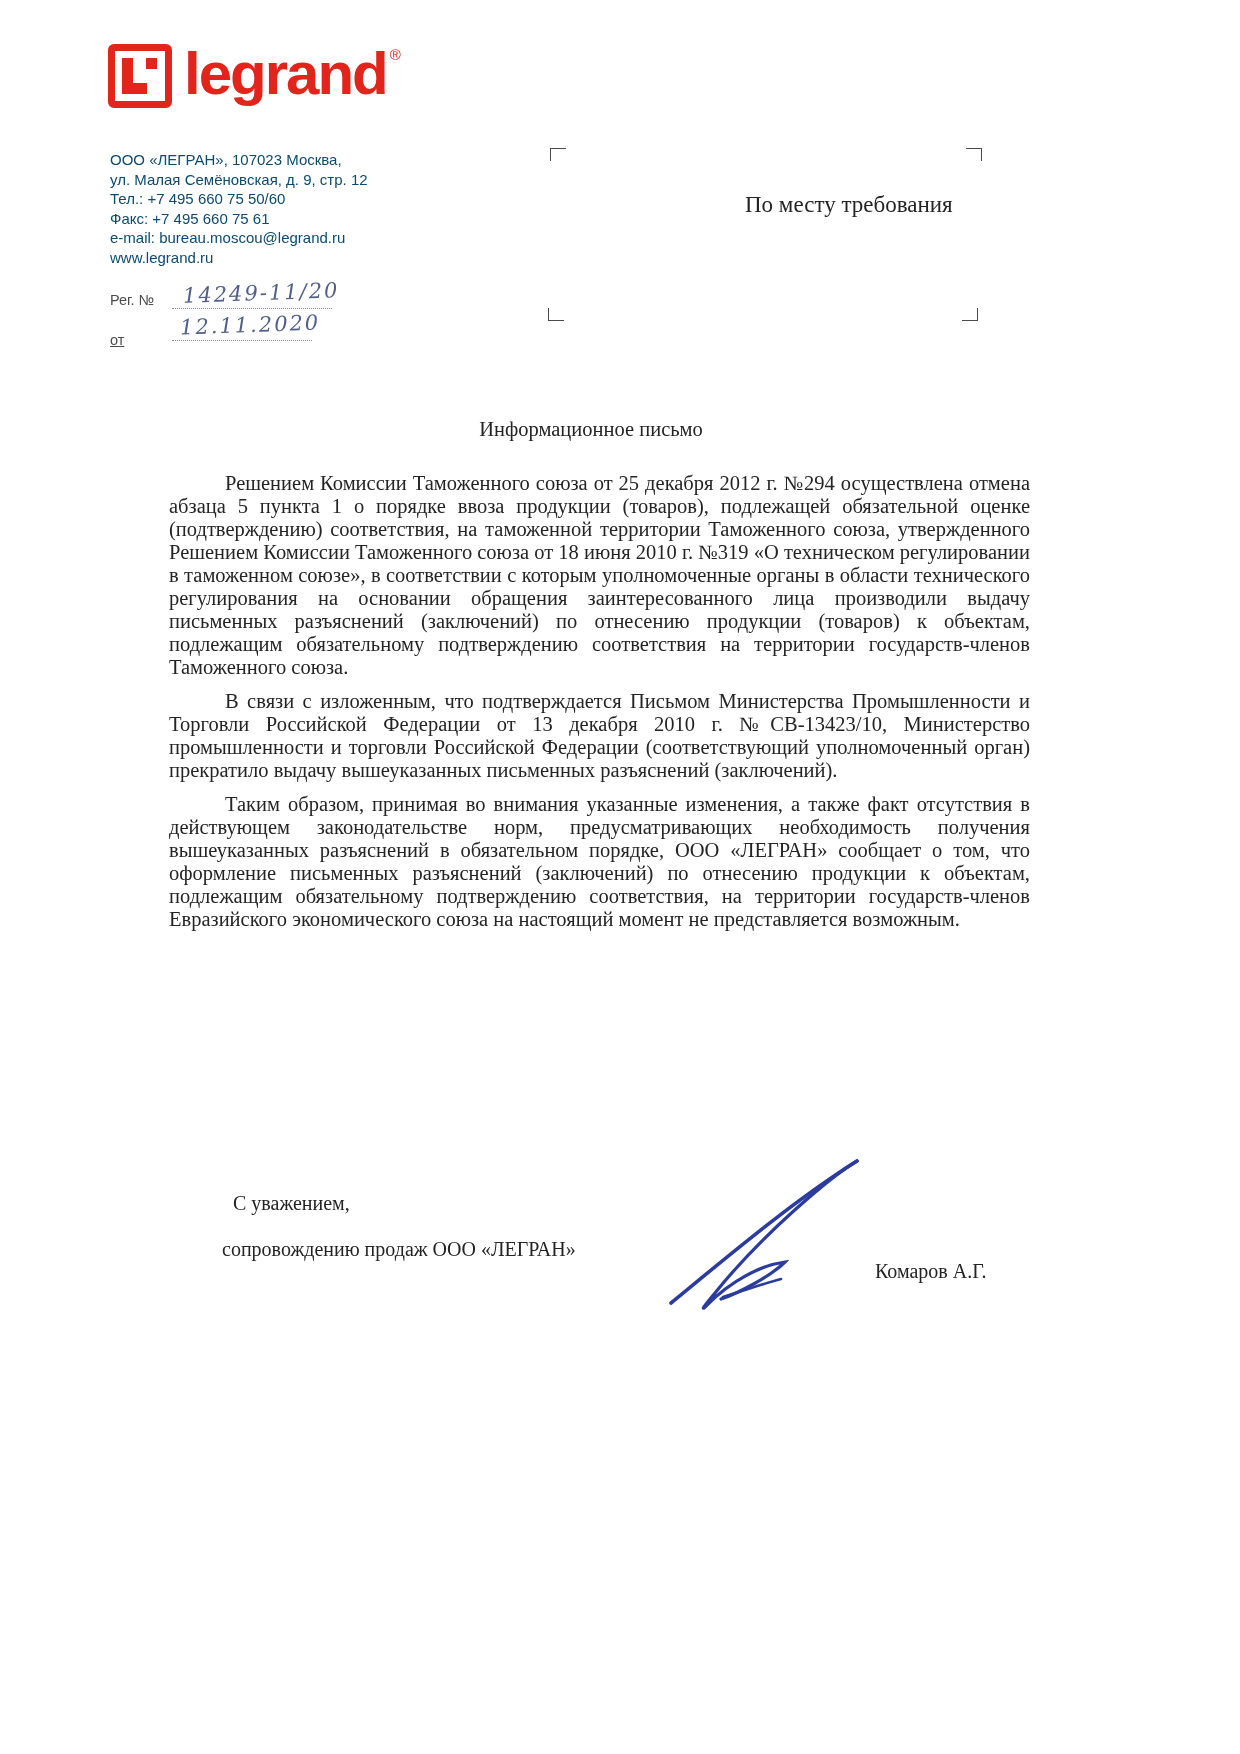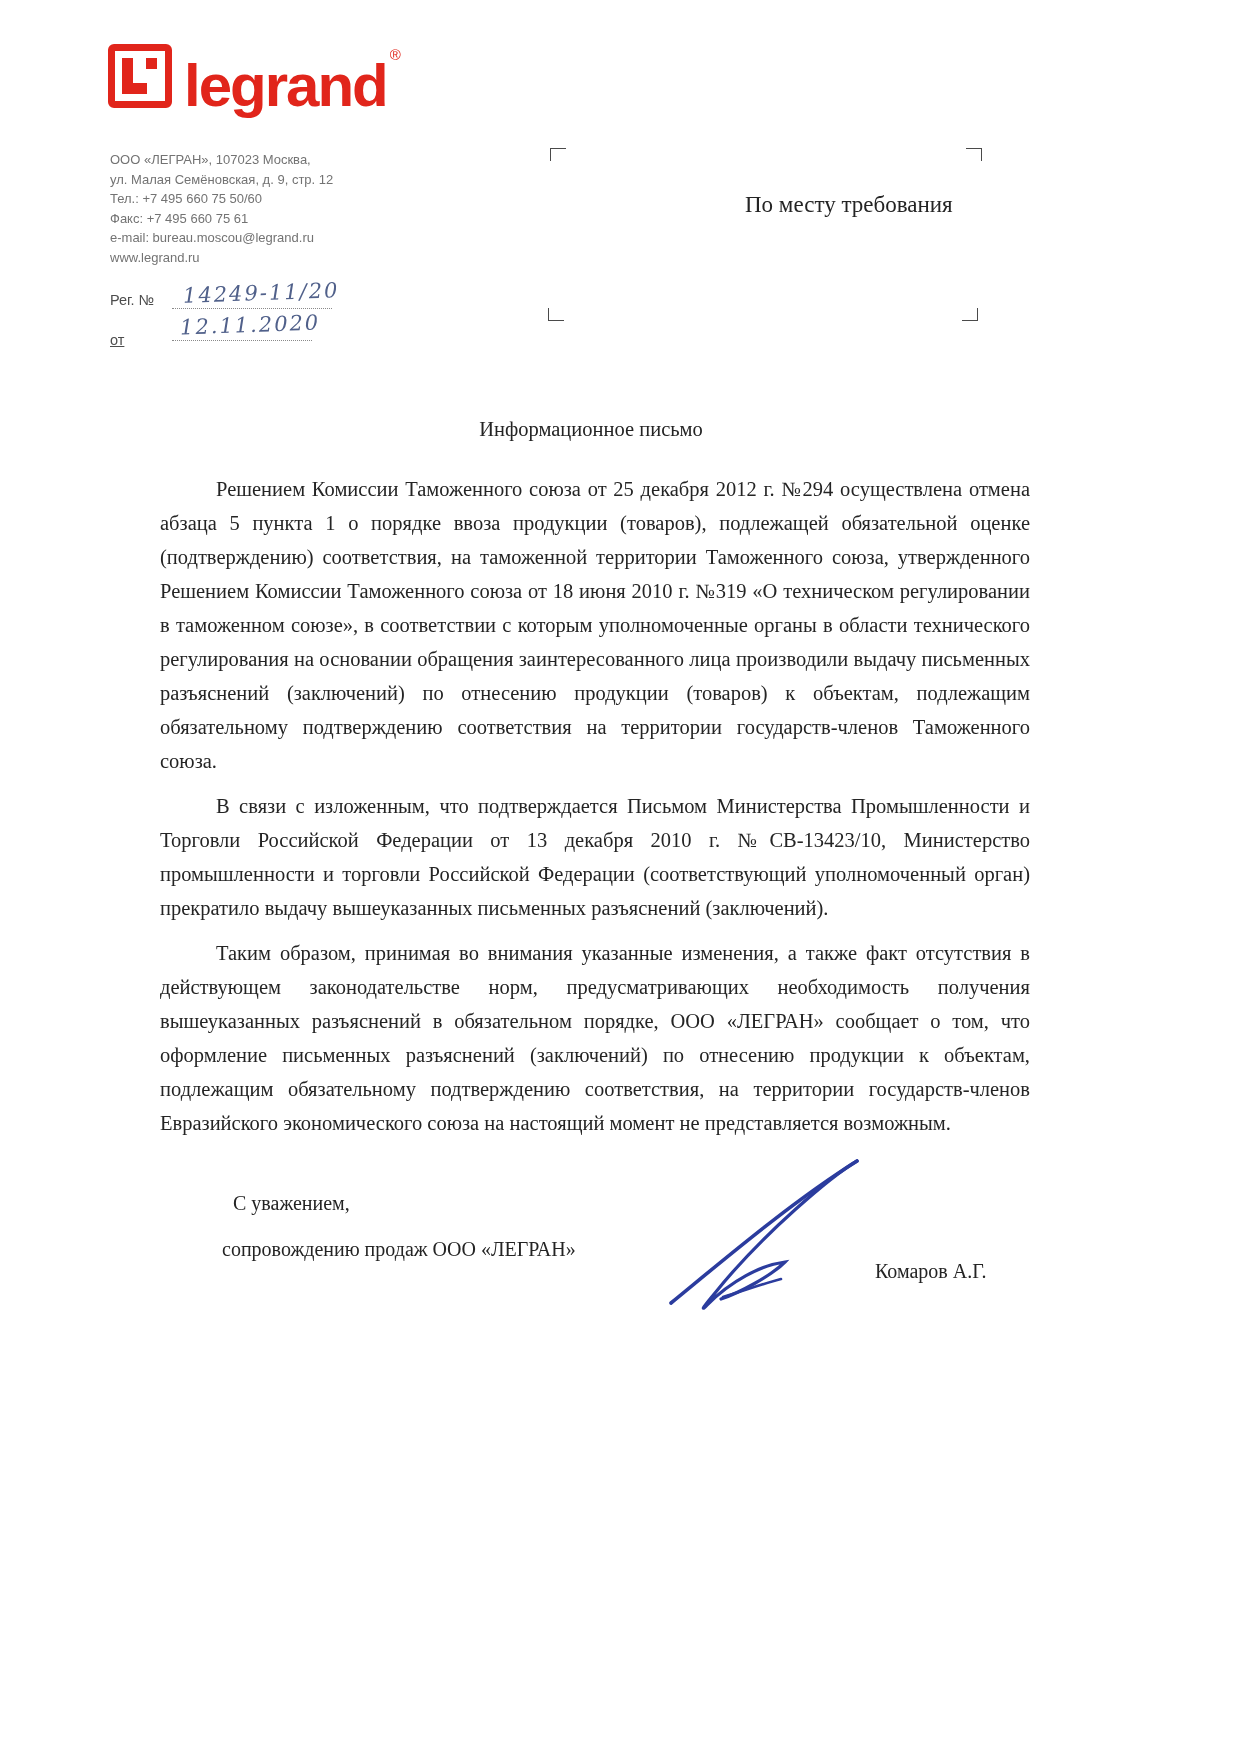--- a/index.html
+++ b/index.html
@@ -19,32 +19,32 @@
     width:64px; height:64px;
     border:7px solid #e1251b; border-radius:6px;
     background:#ffffff; position:relative; margin-right:12px;
   }
   .logo-mark .stem { position:absolute; left:7px; top:7px; width:11px; height:36px; background:#e1251b; }
   .logo-mark .foot { position:absolute; left:7px; bottom:7px; width:25px; height:11px; background:#e1251b; }
   .logo-mark .dot  { position:absolute; right:8px; top:7px; width:11px; height:11px; background:#e1251b; }
   .logo-word {
     font-family:"Liberation Sans", sans-serif;
     font-weight:bold; font-size:60px; line-height:60px;
-    letter-spacing:-2px; color:#e1251b;margin-top:12px;
+    letter-spacing:-2px; color:#e1251b;
   }
   .logo-reg {
     font-family:"Liberation Sans", sans-serif;
     font-size:15px; color:#e1251b; position:relative; top:2px; left:3px;
   }
 
   
   .company-info {
     position:absolute; left:110px; top:150px;
     font-family:"Liberation Sans", sans-serif;
-    font-size:13px; line-height:19.5px; color:#737373;
+    font-size:15px; line-height:19.5px; color:#0c4a6e;
   }
   .reg-label, .date-label {
     position:absolute; left:110px;
     font-family:"Liberation Sans", sans-serif;
     font-size:14.5px; color:#4d4d4d;
   }
   .reg-label { top:292px; }
   .date-label { top:332px;text-decoration:underline; }
   .handwriting {
     position:absolute;
@@ -72,23 +72,23 @@
   .corner-bl { left:548px; top:308px; border-bottom:1.5px solid #4a4a4a; border-left:1.5px solid #4a4a4a; }
   .corner-br { left:962px; top:308px; border-bottom:1.5px solid #4a4a4a; border-right:1.5px solid #4a4a4a; }
 
   
   .title {
     position:absolute; left:152px; top:418px; width:878px;
     text-align:center; font-size:20.5px; font-weight:normal; color:#242424;
   }
   .body-text { position:absolute; left:152px; top:472px; width:878px; }
   .body-text p {
-    font-size:20.5px; line-height:34px;
+    font-size:20.5px; line-height:23px;
     text-align:justify; text-indent:56px;
-    margin:0 0 11px 8px; color:#242424;
+    margin:0 0 11px 17px; color:#242424;
   }
 
   
   .salutation { position:absolute; left:233px; top:1192px; font-size:20px; }
   .position   { position:absolute; left:222px; top:1236px; font-size:20px; line-height:27px; }
   .signer-name { position:absolute; left:875px; top:1260px; font-size:20px; }
   .signature-svg { position:absolute; left:635px; top:1145px; }
 </style>
 </head>
 <body>

